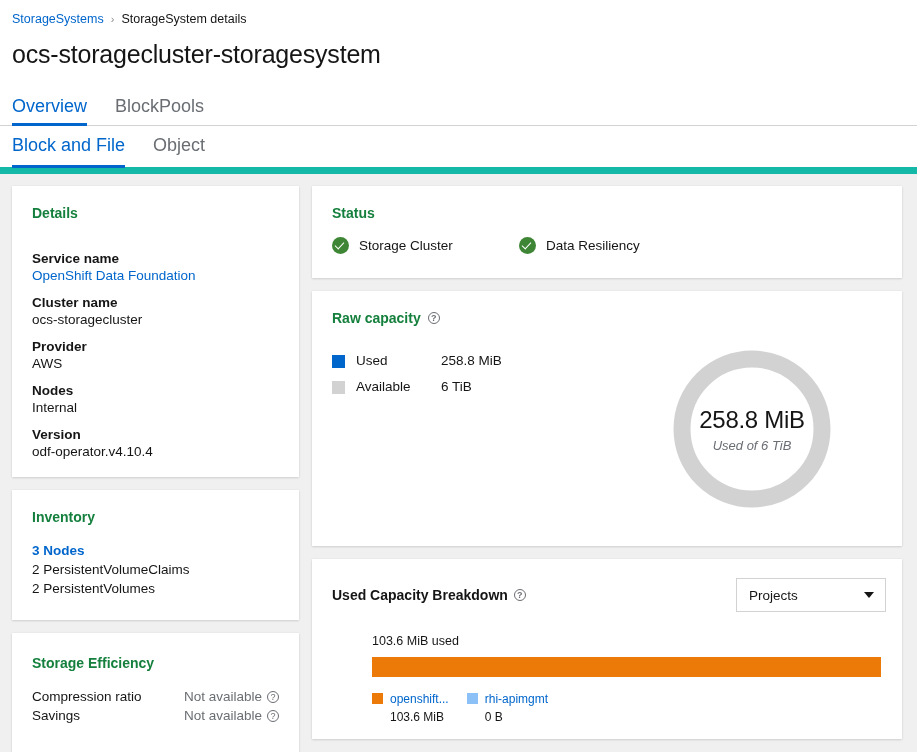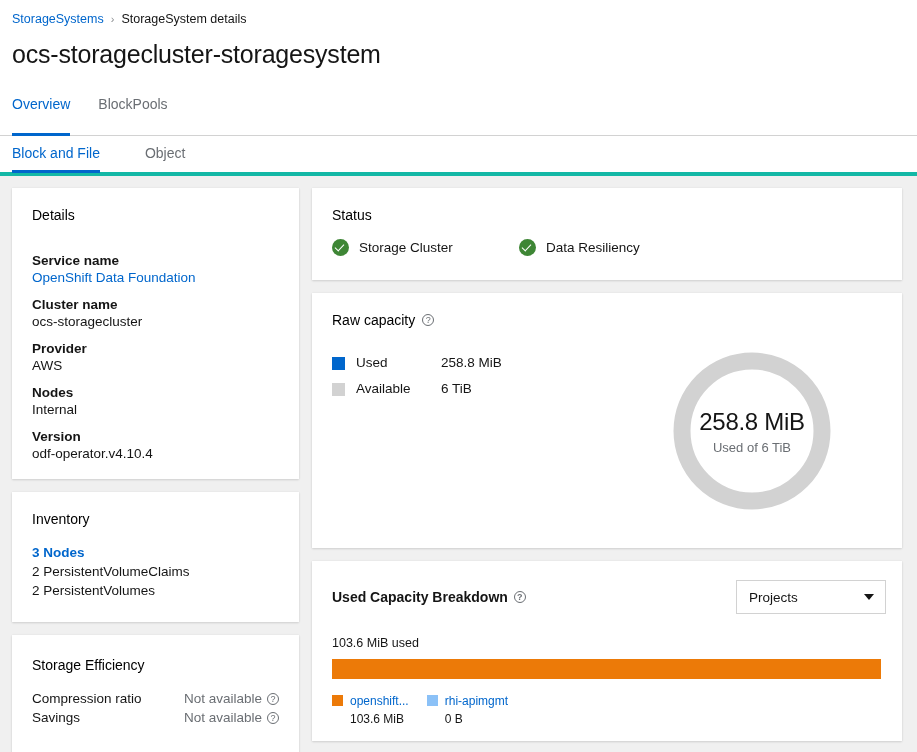--- a/index.html
+++ b/index.html
@@ -41,29 +41,28 @@
   
   .tabs-primary {
     display: flex;
     background: #fff;
     border-bottom: 1px solid #d2d2d2;
     padding-left: 12px;
   }
   .tabs-secondary {
     display: flex;
     background: #fff;
-    border-bottom: 4px solid #14b8a6;
+    border-bottom: 7px solid #14b8a6;
     padding-left: 12px;
-    gap: 17px;
   }
   .tab {
     position: relative;
-    padding: 9px 12px 23px 0;
+    padding: 9px 12px 8px 0;
     margin-right: 16px;
-    font-size: 14px;
+    font-size: 18px;
     color: #6a6e73;
     cursor: pointer;
     white-space: nowrap;
   }
   .tab.active { color: #06c; }
   .tab.active::after {
     content: "";
     position: absolute;
     left: 0; right: 12px; bottom: -1px;
     height: 3px;
@@ -80,23 +79,23 @@
   }
   .col-left  { width: 287px; display: flex; flex-direction: column; gap: 13px; }
   .col-right { width: 590px; display: flex; flex-direction: column; gap: 13px; }
 
   .card {
     background: #fff;
     box-shadow: 0 .0625rem .125rem 0 rgba(3,3,3,.12), 0 0 .125rem 0 rgba(3,3,3,.06);
   }
   .card-title {
     font-size: 14px;
-    font-weight: normal;
+    font-weight: bold;
     padding: 19px 16px 0 20px;
-    color: #000000;
+    color: #15803d;
   }
   .card-body { padding: 14px 20px 18px 20px; }
 
   
   .dl dt {
     font-size: 13.5px;
     font-weight: bold;
     margin-top: 12px;
     color: #151515;
   }
@@ -176,21 +175,21 @@
 
   .donut-wrap { flex: 1; display: flex; justify-content: center; align-items: flex-start; }
   .donut { position: relative; width: 162px; height: 162px; }
   .donut svg { display: block; }
   .donut-center {
     position: absolute; inset: 0;
     display: flex; flex-direction: column;
     justify-content: center; align-items: center;
   }
   .donut-primary { font-size: 24px; color: #151515; font-weight: 400; letter-spacing: -0.3px;}
-  .donut-secondary { font-size: 13px; color: #6a6e73; margin-top: 4px; }
+  .donut-secondary { font-size: 13px; color: #6a6e73; margin-top: 4px; font-style: italic; }
 
   
   .ucb-head {
     display: flex; justify-content: space-between; align-items: center;
     padding: 19px 16px 0 20px;
   }
   .ucb-title { font-size: 14px; font-weight: bold; display: flex; align-items: center; gap: 6px; }
   .select {
     width: 150px; height: 34px;
     border: 1px solid #d2d2d2;
@@ -200,21 +199,21 @@
     font-size: 13.5px;
     color: #151515;
     cursor: pointer;
   }
   .caret {
     width: 0; height: 0;
     border-left: 5px solid transparent;
     border-right: 5px solid transparent;
     border-top: 6px solid #151515;
   }
-  .ucb-body { padding: 22px 21px 14px 20px; }
+  .ucb-body { padding: 22px 21px 14px 20px; margin-left: 40px; }
   .ucb-used-label { font-size: 12.5px; color: #151515; margin-bottom: 9px; }
   .ucb-bar { width: 100%; height: 20px; display: flex; overflow: hidden; }
   .ucb-seg { height: 100%; }
   .ucb-legend { display: flex; gap: 18px; margin-top: 12px; }
   .ucb-leg-item { display: flex; gap: 7px; align-items: flex-start; cursor: pointer; }
   .ucb-leg-sw { width: 11px; height: 11px; margin-top: 4px; flex: 0 0 auto; }
   .ucb-leg-name { font-size: 12px; color: #06c; line-height: 15px; white-space: nowrap; }
   .ucb-leg-val  { font-size: 12px; color: #151515; line-height: 15px; }
 </style>
 </head>

